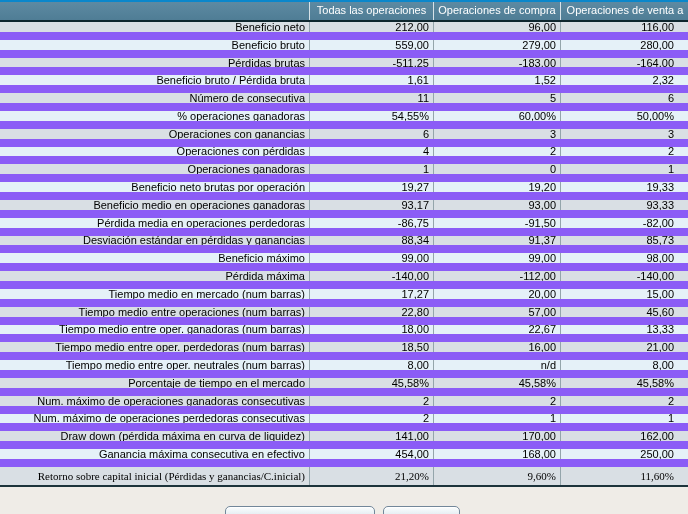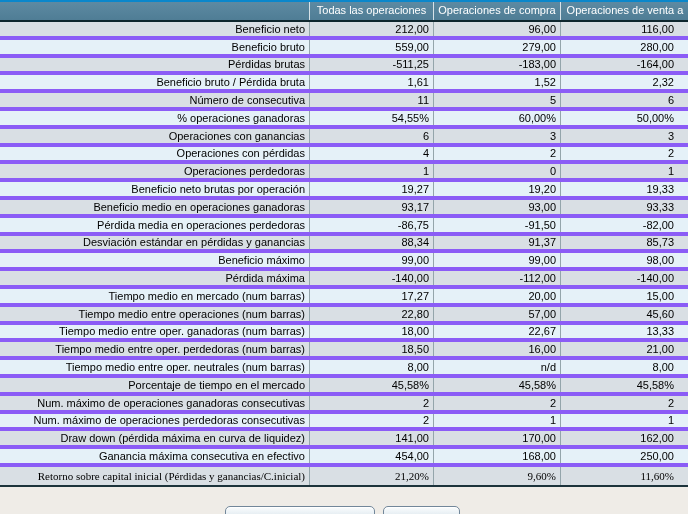--- a/index.html
+++ b/index.html
@@ -21,21 +21,21 @@
     white-space:nowrap;overflow:hidden;padding:0 2px;
     border-right:1px solid #d7e2e8;
   }
   .hc.spacer{width:310px;}
   .hc.w1{width:124px;}
   .hc.w2{width:127px;}
   .hc.w3{flex:1;border-right:none;text-align:center;padding-left:3px;}
   .tbody{border-bottom:2px solid #1c333b;}
   .row{
     display:flex;box-sizing:border-box;height:17.8px;
-    border-bottom:4px solid #8b5cf6;align-items:center;
+    border-bottom:8px solid #8b5cf6;align-items:center;
   }
   .row:last-child{border-bottom:none;font-family:Liberation Serif, serif;}
   .row.gray{background:#d9dfe4;}
   .row.light{background:#e5f1f8;}
   .cell{
     box-sizing:border-box;height:100%;display:flex;align-items:center;
     justify-content:flex-end;font-size:11px;color:#000;
     white-space:nowrap;overflow:hidden;
     border-right:1px solid #94a5ab;padding-right:4px;
   }
@@ -111,21 +111,21 @@
         <div class="cell c1">3</div>
         <div class="cell c2">3</div>
       </div>
       <div class="row light">
         <div class="cell c-label">Operaciones con pérdidas</div>
         <div class="cell c0">4</div>
         <div class="cell c1">2</div>
         <div class="cell c2">2</div>
       </div>
       <div class="row gray">
-        <div class="cell c-label">Operaciones perdedoras</div>
+        <div class="cell c-label">Operaciones ganadoras</div>
         <div class="cell c0">1</div>
         <div class="cell c1">0</div>
         <div class="cell c2">1</div>
       </div>
       <div class="row light">
         <div class="cell c-label">Beneficio neto brutas por operación</div>
         <div class="cell c0">19,27</div>
         <div class="cell c1">19,20</div>
         <div class="cell c2">19,33</div>
       </div>

